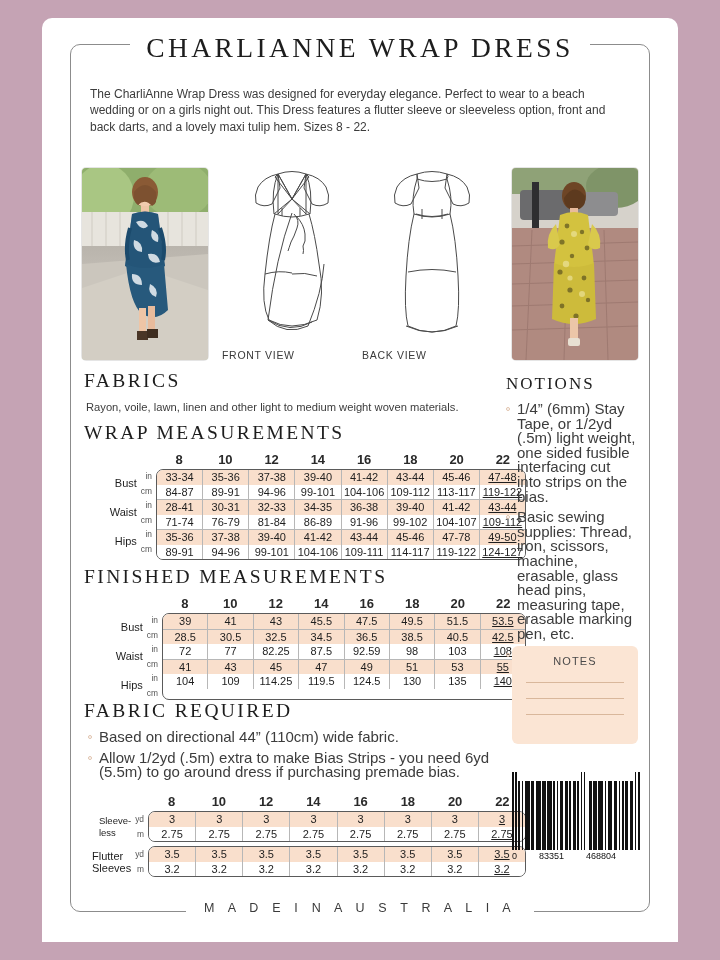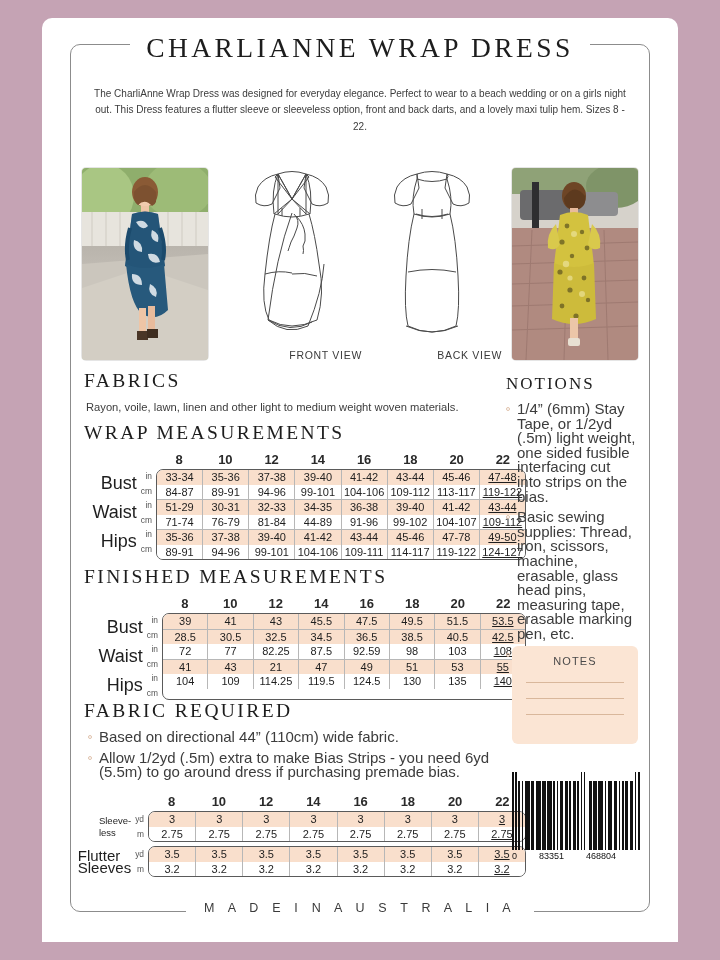--- a/index.html
+++ b/index.html
@@ -85,22 +85,21 @@
     color: #3a3a3a;
     white-space: nowrap;
   }
 
   
   .intro {
     position: absolute;
     left: 48px;
     top: 68px;
     width: 540px;
-    text-align: center;
-    font-size: 10px;
+    font-size: 12px;
     line-height: 16.4px;
     color: #3c3c3c;
   }
   .cover-note {
     position: absolute;
     left: 48px;
     top: 126px;
     width: 540px;
     text-align: center;
     font-size: 10.3px;
@@ -127,21 +126,21 @@
     height: 180px;
   }
   .lineart svg { display: block; width: 100%; height: 100%; }
   .la-front { left: 190px; }
   .la-back  { left: 330px; }
 
   .view-label {
     position: absolute;
     top: 331px;
     width: 140px;
-    text-align: right;
+    text-align: left;
     font-size: 10.5px;
     letter-spacing: 0.7px;
     color: #3a3a3a;
   }
   .vl-front { left: 180px; }
   .vl-back  { left: 320px; }
 
   
   .sec-h {
     position: absolute;
@@ -212,21 +211,21 @@
     font-size: 11px;
     line-height: 14.5px;
     color: #1e1e1e;
     border-right: 1px solid #b7b7b7;
     box-sizing: border-box;
   }
   .cellrow .cell:last-child { border-right: none; text-decoration: underline; }
   .cellrow.in { background: #f9dfcc; }
   .cellrow.cm { background: #ffffff; }
   .lbl-name {
-    font-size: 18px;
+    font-size: 11px;
     color: #1e1e1e;
     text-align: right;
     padding-right: 4px;
     line-height: 13px;
   }
   .lbl-units { display: flex; flex-direction: column; }
   .lbl-units span {
     font-size: 8.4px;
     color: #555;
     line-height: 14.5px;
@@ -503,34 +502,34 @@
                 <div class="cell">94-96</div>
                 <div class="cell">99-101</div>
                 <div class="cell">104-106</div>
                 <div class="cell">109-112</div>
                 <div class="cell">113-117</div>
                 <div class="cell">119-122</div>
               </div>
             </div>
             <div class="rowpair">
               <div class="cellrow in">
-                <div class="cell">51-29</div>
+                <div class="cell">28-41</div>
                 <div class="cell">30-31</div>
                 <div class="cell">32-33</div>
                 <div class="cell">34-35</div>
                 <div class="cell">36-38</div>
                 <div class="cell">39-40</div>
                 <div class="cell">41-42</div>
                 <div class="cell">43-44</div>
               </div>
               <div class="cellrow cm">
                 <div class="cell">71-74</div>
                 <div class="cell">76-79</div>
                 <div class="cell">81-84</div>
-                <div class="cell">44-89</div>
+                <div class="cell">86-89</div>
                 <div class="cell">91-96</div>
                 <div class="cell">99-102</div>
                 <div class="cell">104-107</div>
                 <div class="cell">109-112</div>
               </div>
             </div>
             <div class="rowpair">
               <div class="cellrow in">
                 <div class="cell">35-36</div>
                 <div class="cell">37-38</div>
@@ -630,21 +629,21 @@
                 <div class="cell">92.59</div>
                 <div class="cell">98</div>
                 <div class="cell">103</div>
                 <div class="cell">108</div>
               </div>
             </div>
             <div class="rowpair">
               <div class="cellrow in">
                 <div class="cell">41</div>
                 <div class="cell">43</div>
-                <div class="cell">21</div>
+                <div class="cell">45</div>
                 <div class="cell">47</div>
                 <div class="cell">49</div>
                 <div class="cell">51</div>
                 <div class="cell">53</div>
                 <div class="cell">55</div>
               </div>
               <div class="cellrow cm">
                 <div class="cell">104</div>
                 <div class="cell">109</div>
                 <div class="cell">114.25</div>
@@ -714,21 +713,21 @@
                 <div class="cell">2.75</div>
                 <div class="cell">2.75</div>
               </div>
             </div>
           </div>
         </div>
       </div>
 
       <div style="display:flex;">
         <div style="width:62px; display:flex; align-items:center; justify-content:flex-end;">
-          <span style="font-size:15px; line-height:12px; color:#1e1e1e; text-align:left; padding-right:4px;">
+          <span style="font-size:11px; line-height:12px; color:#1e1e1e; text-align:left; padding-right:4px;">
             <span>Flutter</span><br>
             <span>Sleeves</span>
           </span>
           <span class="lbl-units">
             <span>yd</span>
             <span>m</span>
           </span>
         </div>
         <div class="mt-body" style="flex:1 1 auto;">
           <div class="mt-grid">

